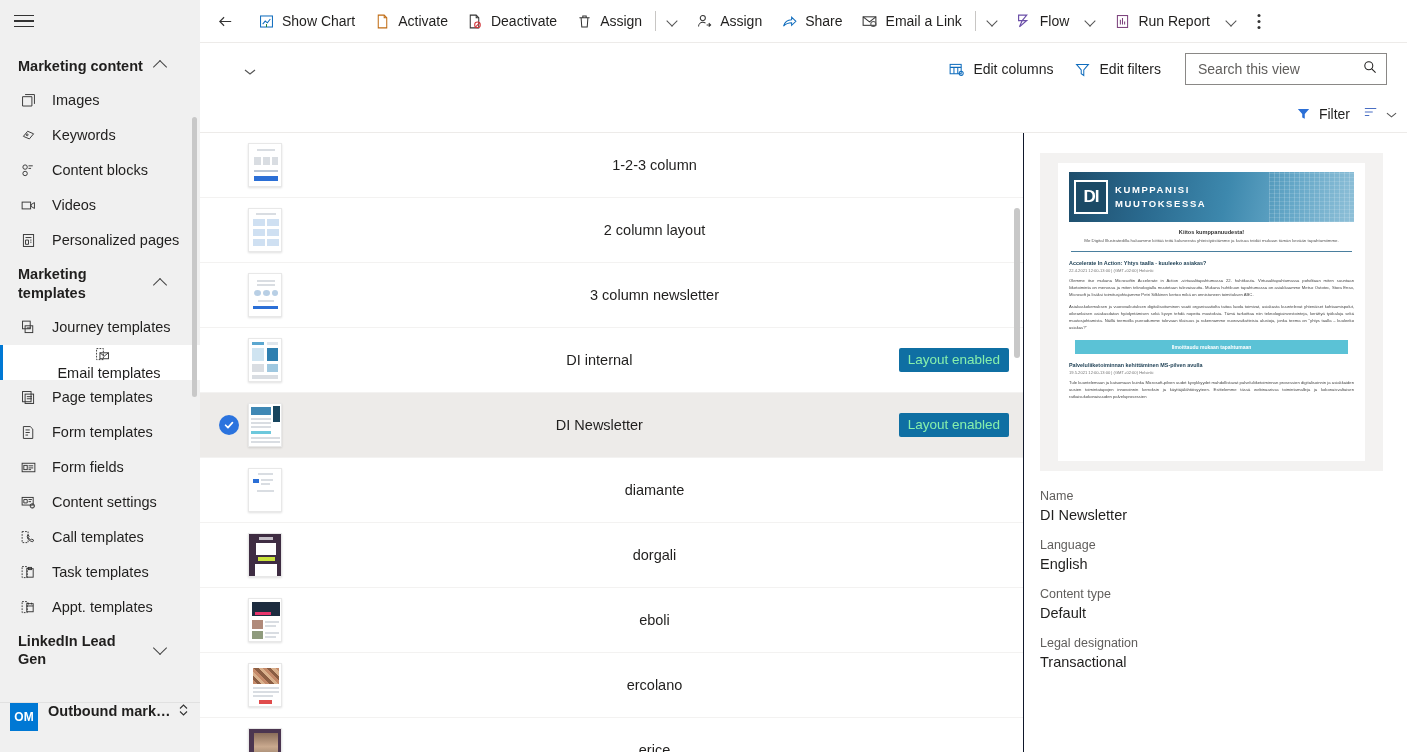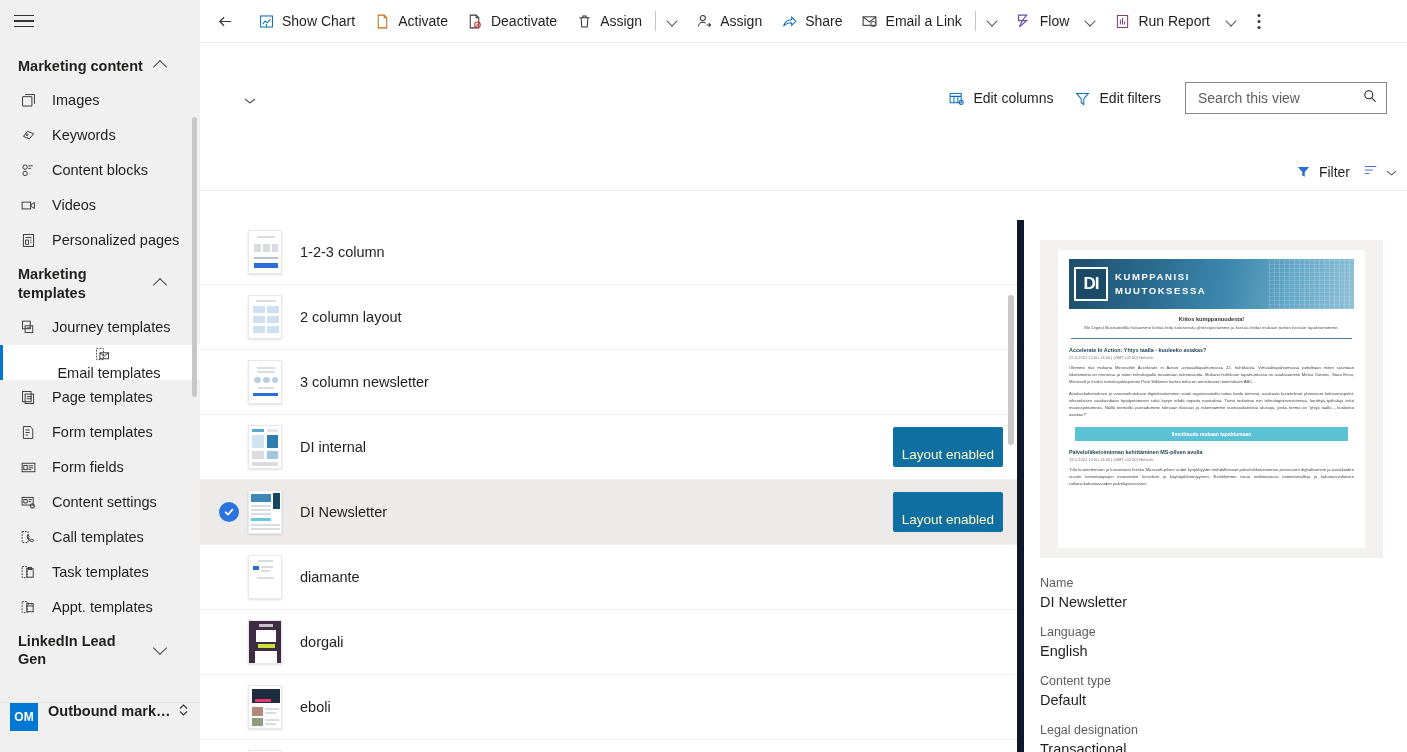--- a/index.html
+++ b/index.html
@@ -152,21 +152,20 @@
   }
 
   
   .main {
     flex: 1;
     height: 752px;
     display: flex;
     flex-direction: column;
     min-width: 0;
     background: #fff;
-    gap: 29px;
   }
 
   
   .cmdbar {
     height: 43px;
     display: flex;
     align-items: center;
     border-bottom: 1px solid #edebe9;
     padding-left: 8px;
     white-space: nowrap;
@@ -295,22 +294,23 @@
   
   .content {
     flex: 1;
     display: flex;
     min-height: 0;
   }
   .listpane {
     flex: 1;
     position: relative;
     overflow: hidden;
-    border-right: 7px solid #0f172a;
+    border-right: 1px solid #0f172a;
     min-width: 0;
+    text-align: center;
   }
   .row {
     height: 65px;
     display: flex;
     align-items: center;
     border-bottom: 1px solid #f3f2f1;
     padding-left: 18px;
     padding-right: 14px;
     cursor: pointer;
     position: relative;
@@ -340,23 +340,23 @@
   .rowname {
     font-size: 14.5px;
     color: #201f1e;
     flex: 1;
     white-space: nowrap;
     overflow: hidden;
     text-overflow: ellipsis;
   }
   .badge {
     background: #0f6fa3;
-    color: #fef9c3;
+    color: #86efac;
     font-size: 13.5px;
-    padding: 20px 9px 5px;
+    padding: 4px 9px 5px;
     border-radius: 2px;
     white-space: nowrap;
   }
   .list-scrollbar {
     position: absolute;
     right: 3px;
     width: 6px;
     background: #c8c8c8;
     border-radius: 3px;
   }

